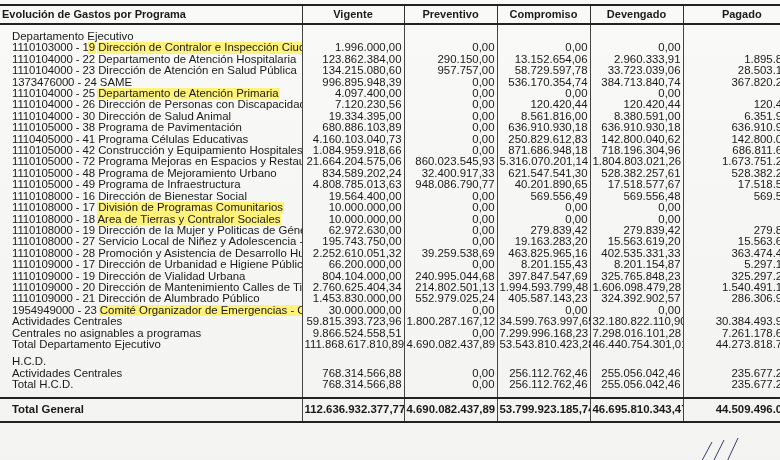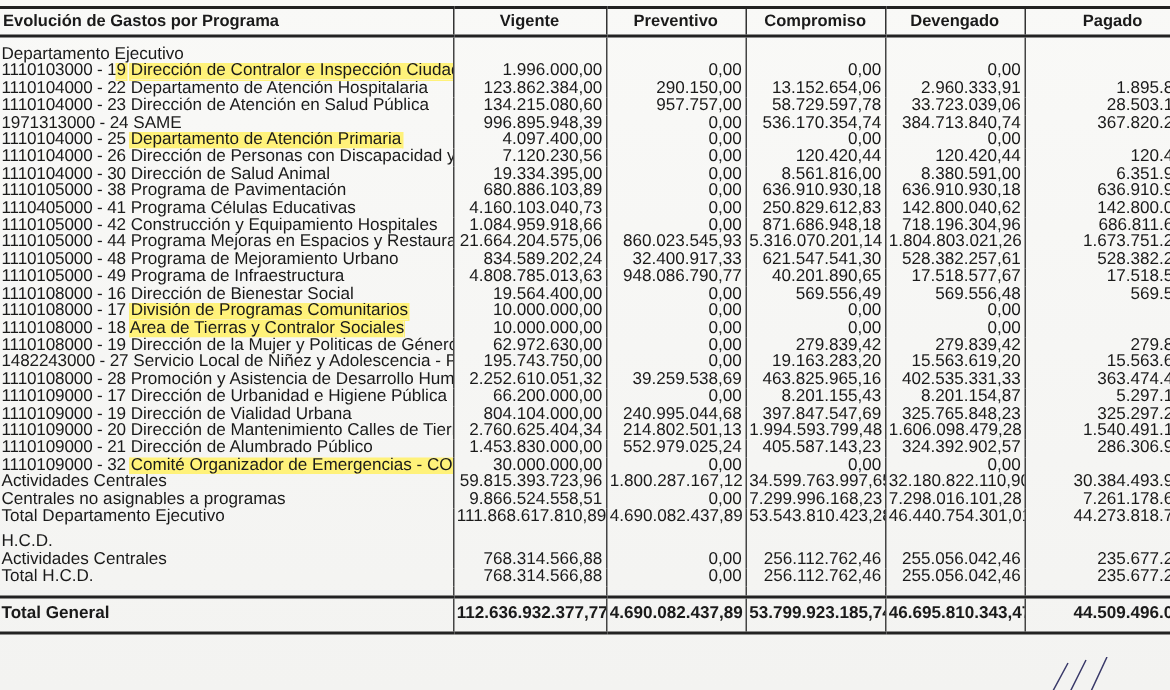--- a/index.html
+++ b/index.html
@@ -32,21 +32,21 @@
     font-weight: bold; font-size: 11px; text-align: center;
     height: 17px; padding: 0;
     border-top: 2px solid #222; border-bottom: 2px solid #222;
     border-left: 1px solid #333;
   }
   th:first-child { text-align: left; padding-left: 2px; border-left: none; }
   td {
     padding: 0 2px; height: 11.4px; white-space: nowrap; overflow: hidden;
     border-left: 1px solid #444;
   }
-  td:first-child { border-left: none; padding-left: 1px; }
+  td:first-child { border-left: none; padding-left: 12px; }
   td.num { text-align: right; padding-right: 2px; }
   tr.section td { font-weight: normal; padding-top: 6px; }
   tr.total td { font-weight: normal; }
   tr.spacer td { height: 6px; }
   tr.grand td {
     font-weight: bold; height: 22px;
     border-top: 2px solid #222; border-bottom: 2px solid #222;
   }
   .hl { background: #fff27a; box-shadow: 0 0 0 1px #fff27a; }
   .code { letter-spacing: -0.1px; }
@@ -105,21 +105,21 @@
         </tr>
         <tr>
           <td><span class="code">1110104000 - 23</span> <span>Dirección de Atención en Salud Pública</span></td>
           <td class="num">134.215.080,60</td>
           <td class="num">957.757,00</td>
           <td class="num">58.729.597,78</td>
           <td class="num">33.723.039,06</td>
           <td class="num">28.503.161,</td>
         </tr>
         <tr>
-          <td><span class="code">1971313000 - 24</span> <span>SAME</span></td>
+          <td><span class="code">1373476000 - 24</span> <span>SAME</span></td>
           <td class="num">996.895.948,39</td>
           <td class="num">0,00</td>
           <td class="num">536.170.354,74</td>
           <td class="num">384.713.840,74</td>
           <td class="num">367.820.245,</td>
         </tr>
         <tr>
           <td><span class="code">1110104000 - 25</span> <span class="hl">Departamento de Atención Primaria</span></td>
           <td class="num">4.097.400,00</td>
           <td class="num">0,00</td>
@@ -161,21 +161,21 @@
         </tr>
         <tr>
           <td><span class="code">1110105000 - 42</span> <span>Construcción y Equipamiento Hospitales</span></td>
           <td class="num">1.084.959.918,66</td>
           <td class="num">0,00</td>
           <td class="num">871.686.948,18</td>
           <td class="num">718.196.304,96</td>
           <td class="num">686.811.662,</td>
         </tr>
         <tr>
-          <td><span class="code">1110105000 - 44</span> <span>Programa Mejoras en Espacios y Restauraci</span></td>
+          <td><span class="code">1110105000 - 72</span> <span>Programa Mejoras en Espacios y Restauraci</span></td>
           <td class="num">21.664.204.575,06</td>
           <td class="num">860.023.545,93</td>
           <td class="num">5.316.070.201,14</td>
           <td class="num">1.804.803.021,26</td>
           <td class="num">1.673.751.226,</td>
         </tr>
         <tr>
           <td><span class="code">1110105000 - 48</span> <span>Programa de Mejoramiento Urbano</span></td>
           <td class="num">834.589.202,24</td>
           <td class="num">32.400.917,33</td>
@@ -217,21 +217,21 @@
         </tr>
         <tr>
           <td><span class="code">1110108000 - 19</span> <span>Dirección de la Mujer y Politicas de Género</span></td>
           <td class="num">62.972.630,00</td>
           <td class="num">0,00</td>
           <td class="num">279.839,42</td>
           <td class="num">279.839,42</td>
           <td class="num">279.839,</td>
         </tr>
         <tr>
-          <td><span class="code">1482243000 - 27</span> <span>Servicio Local de Niñez y Adolescencia - PROI</span></td>
+          <td><span class="code">1110108000 - 27</span> <span>Servicio Local de Niñez y Adolescencia - PROI</span></td>
           <td class="num">195.743.750,00</td>
           <td class="num">0,00</td>
           <td class="num">19.163.283,20</td>
           <td class="num">15.563.619,20</td>
           <td class="num">15.563.619,</td>
         </tr>
         <tr>
           <td><span class="code">1110108000 - 28</span> <span>Promoción y Asistencia de Desarrollo Human</span></td>
           <td class="num">2.252.610.051,32</td>
           <td class="num">39.259.538,69</td>
@@ -265,21 +265,21 @@
         </tr>
         <tr>
           <td><span class="code">1110109000 - 21</span> <span>Dirección de Alumbrado Público</span></td>
           <td class="num">1.453.830.000,00</td>
           <td class="num">552.979.025,24</td>
           <td class="num">405.587.143,23</td>
           <td class="num">324.392.902,57</td>
           <td class="num">286.306.906,</td>
         </tr>
         <tr>
-          <td><span class="code">1110109000 - 32</span> <span class="hl">Comité Organizador de Emergencias - COE</span></td>
+          <td><span class="code">1954949000 - 23</span> <span class="hl">Comité Organizador de Emergencias - COE</span></td>
           <td class="num">30.000.000,00</td>
           <td class="num">0,00</td>
           <td class="num">0,00</td>
           <td class="num">0,00</td>
           <td class="num"></td>
         </tr>
         <tr>
           <td><span>Actividades Centrales</span></td>
           <td class="num">59.815.393.723,96</td>
           <td class="num">1.800.287.167,12</td>

